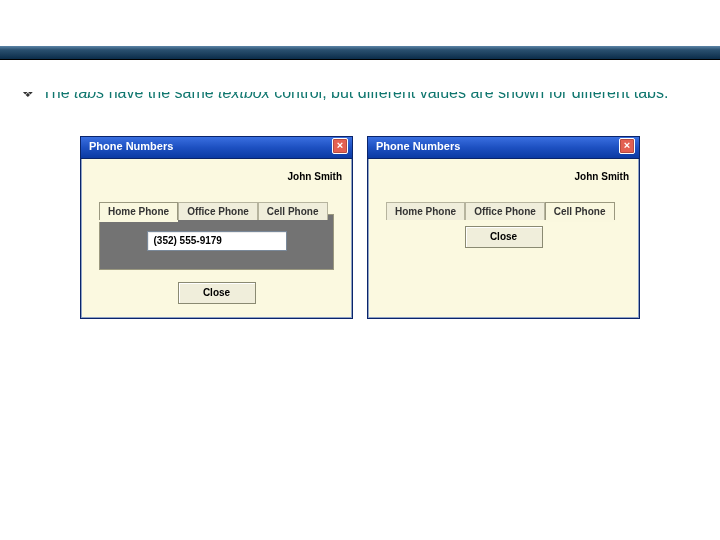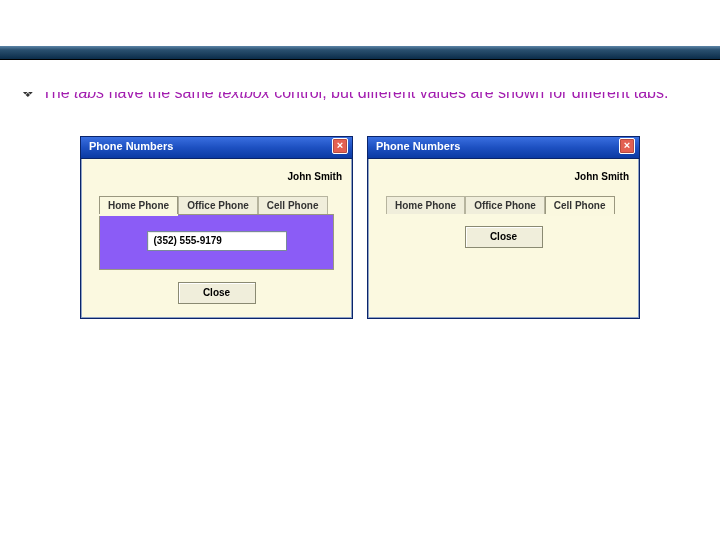--- a/index.html
+++ b/index.html
@@ -11,21 +11,21 @@
     position: relative;
     border-bottom: 1px solid #000;
   }
   .title-text { color: #000; font-size: 28px; font-family: Arial, sans-serif; position: absolute; top: 12px; left: 0; right: 0; text-align: center; z-index: 2; }
   .title-overlay {
     position: absolute; left: 0; right: 0; top: 0; height: 46px; background: #fff;
   }
   .bullet-area { padding: 22px 30px 0 22px; }
   .bullet-row { display: flex; align-items: flex-start; }
   .bullet-mark { width: 20px; flex: none; font-size: 13px; color: #333; padding-top: 3px; }
-  .bullet-text { font-size: 16px; line-height: 1.35; color: #a21caf; }
+  .bullet-text { font-size: 16px; line-height: 1.35; color: #0f766e; }
   .bullet-text i { font-style: italic; }
   .figs { display: flex; gap: 14px; justify-content: center; padding: 32px 40px 0; }
   .win {
     width: 273px; background: #fbf9e0;
     border: 1px solid #0a246a;
     box-shadow: 0 0 0 1px #8fa3c7 inset;
   }
   .titlebar {
     height: 22px; background: linear-gradient(to bottom, #3a6fe0 0%, #1d50c1 50%, #0b3aa3 100%);
     display: flex; align-items: center; justify-content: space-between;
@@ -42,29 +42,29 @@
   }
   .win-body { padding: 8px 10px 12px; text-align: right; }
   .person { font-size: 10px; font-weight: bold; color: #000; margin: 4px 0 12px 6px; }
   .tabstrip {
     display: flex; align-items: flex-end; height: 20px; position: relative;
     margin: 0 8px;
   }
   .tab {
     font-size: 10px; font-weight: bold; padding: 3px 8px 3px;
     background: #f0eedb; border: 1px solid #b6b49e; border-bottom: none;
-    color: #333; margin-right: 0px; position: relative; top: 0;
+    color: #333; margin-right: 0px; position: relative; top: 6px;
     white-space: nowrap;
   }
   .tab.active {
     background: #faf8df; border-color: #9a987f; z-index: 2;
     box-shadow: 0 2px 0 #faf8df;
   }
   .tabpane {
-    border: 1px solid #9a987f; background: #8b5cf6;
+    border: 1px solid #9a987f; background: #737373;
     margin: 0 8px; padding: 16px 12px 18px;
   }
   .txtbox {
     width: 140px; height: 20px; margin: 0 auto;
     background: #fff; border: 1px solid #7a899a;
     display: flex; align-items: center; padding: 0 6px;
     font-size: 10px; font-weight: bold; color: #000;
     box-shadow: inset 1px 1px 0 rgba(0,0,0,.08);
   }
   .closebar { display: flex; justify-content: center; padding: 12px 0 2px; }

